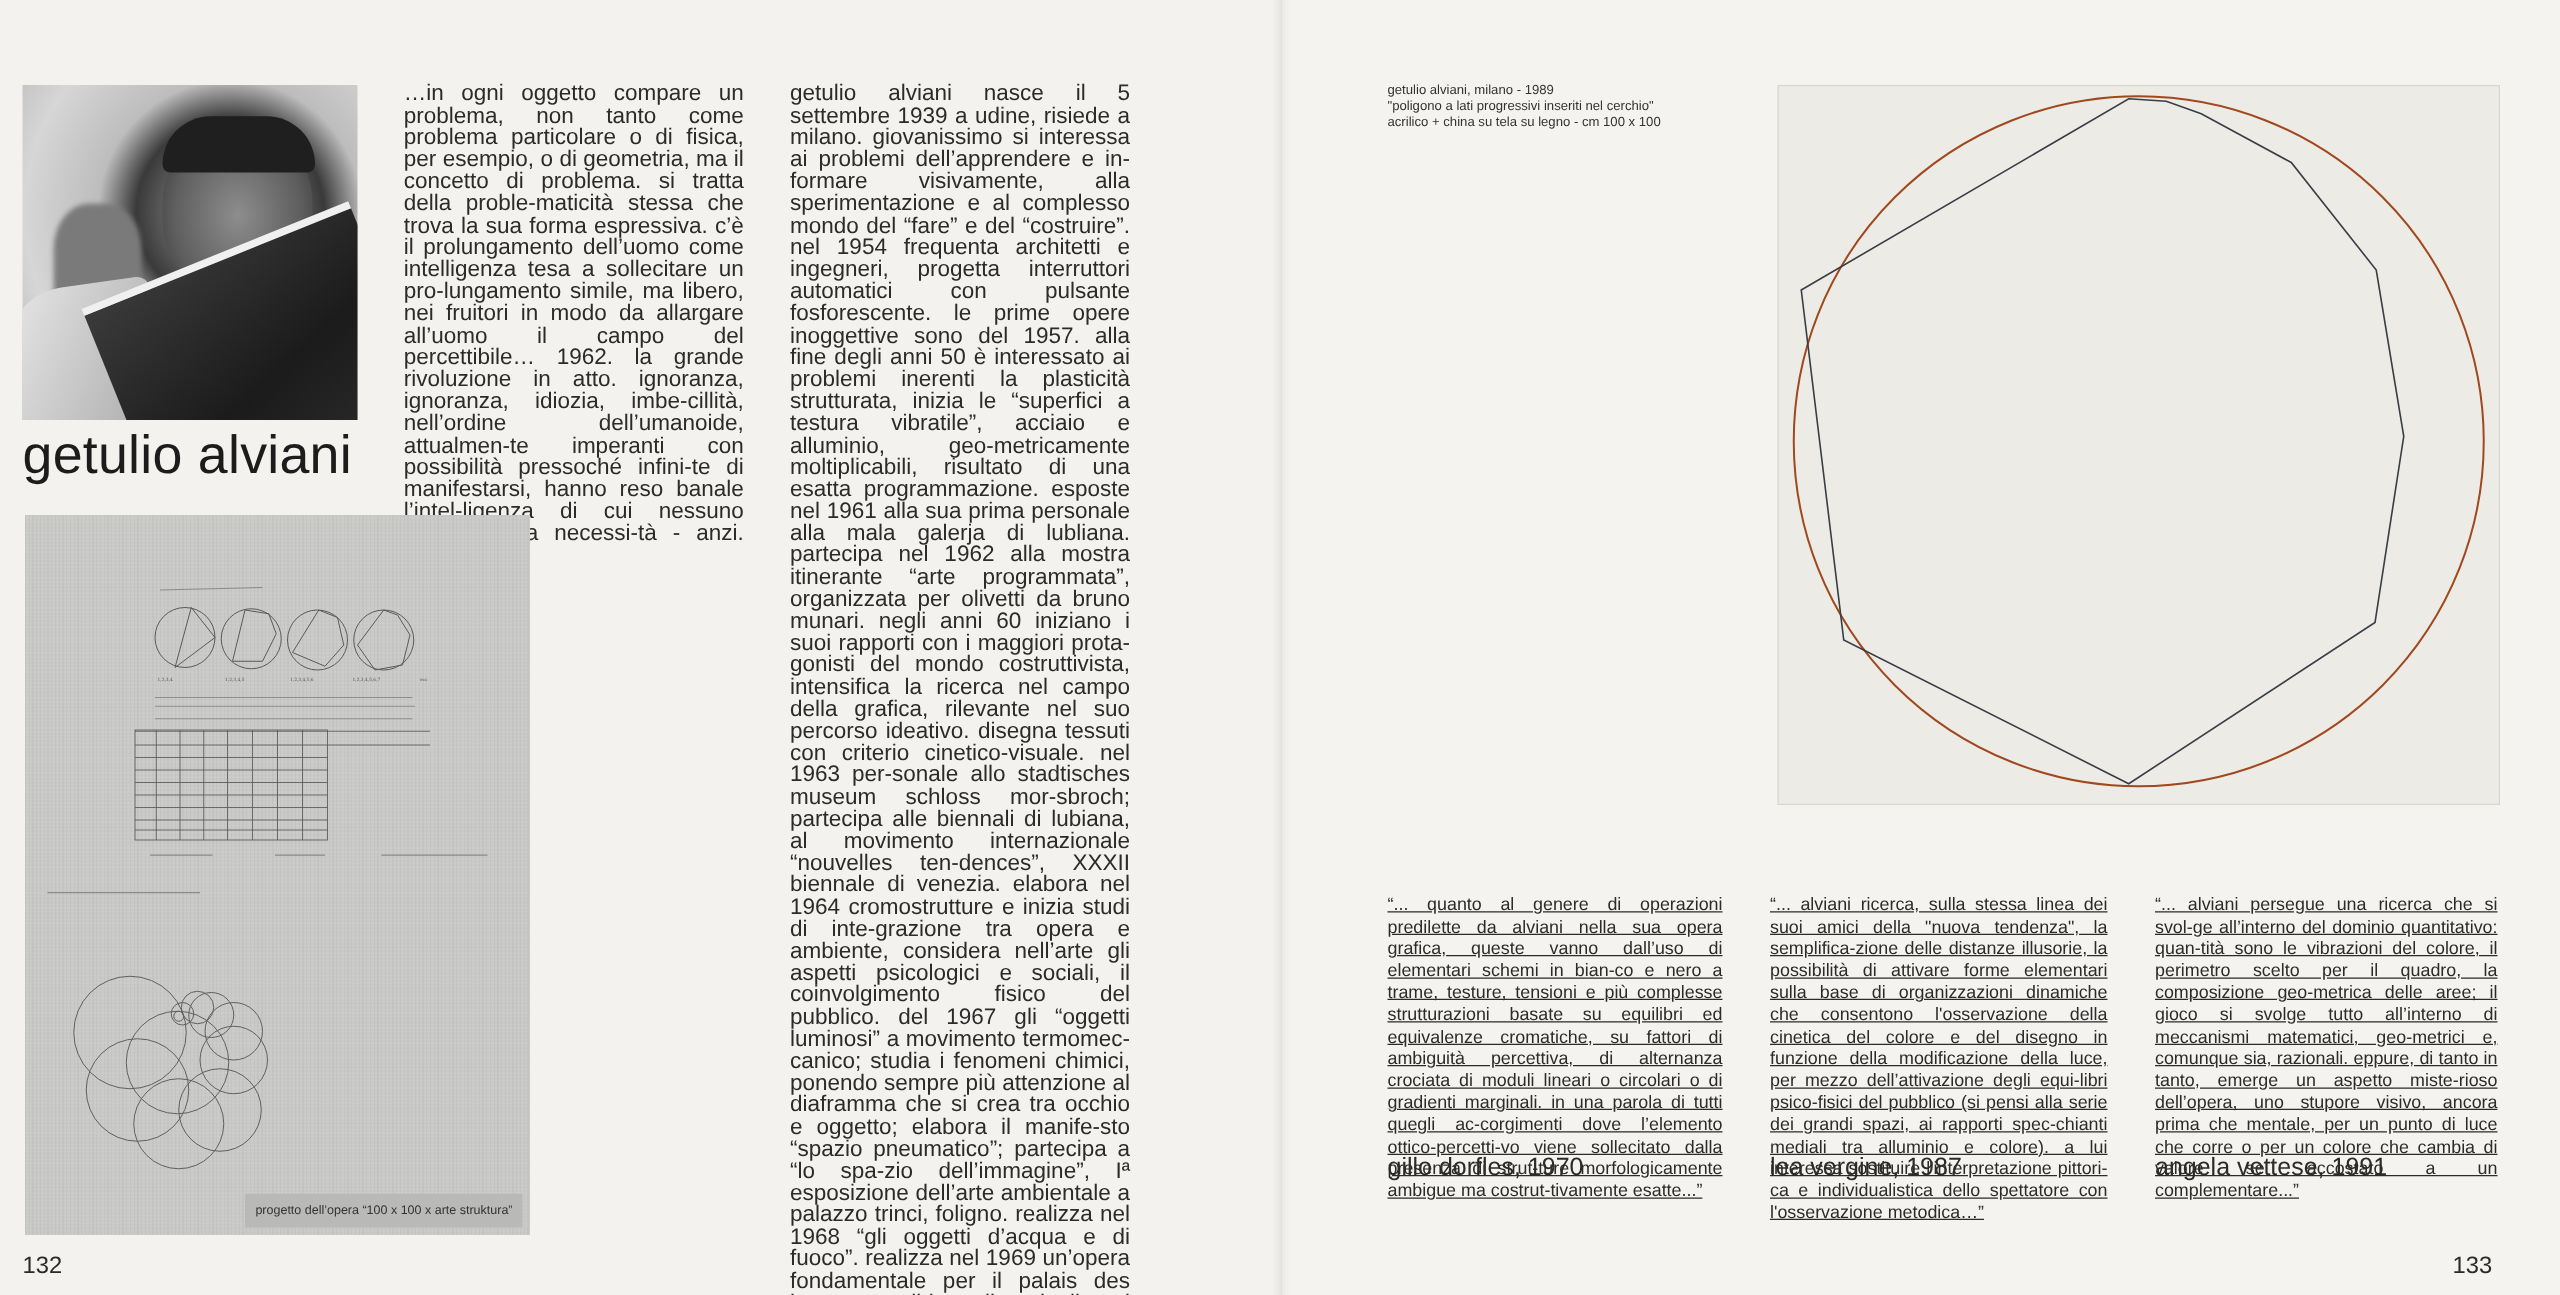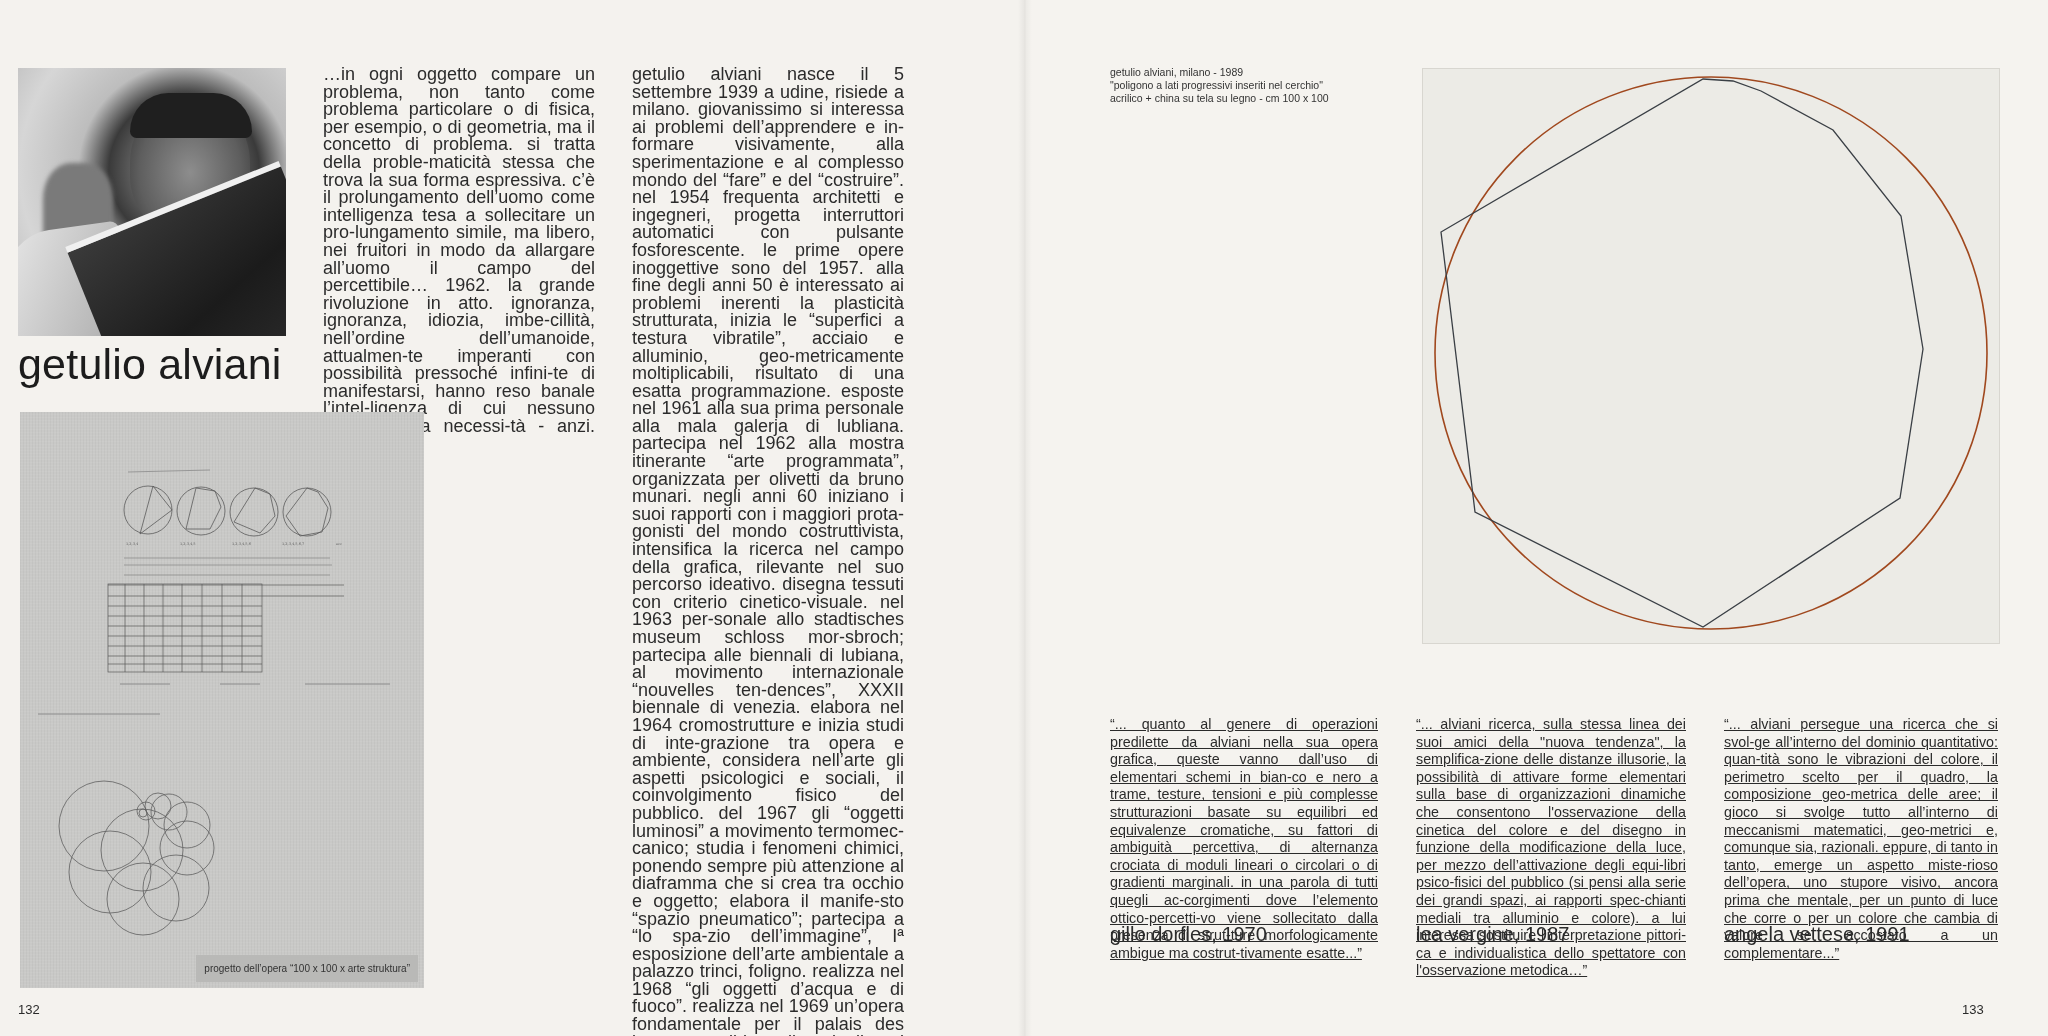--- a/index.html
+++ b/index.html
@@ -58,21 +58,21 @@
   .sketch {
     position: absolute; left: 20px; top: 412px; width: 404px; height: 576px;
     background: #c9c9c7;
     background-image: repeating-linear-gradient(0deg, rgba(255,255,255,0.05) 0 1px, transparent 1px 3px), repeating-linear-gradient(90deg, rgba(0,0,0,0.03) 0 1px, transparent 1px 3px);
   }
   .sketch svg { position: absolute; left: 0; top: 0; }
   .sketch-caption {
     position: absolute; right: 6px; bottom: 6px; padding: 8px 8px;
     background: #b9b9b7; font-size: 10px; color: #333;
   }
-  .page-number { position: absolute; top: 1002px; font-size: 13px; color: #2a2a2a; }
+  .page-number { position: absolute; top: 1002px; font-size: 19px; color: #2a2a2a; }
   .pn-left { left: 18px; }
   .pn-right { left: 1962px; }
   .artwork-caption {
     position: absolute; left: 1110px; top: 66px; font-size: 10.5px; line-height: 13px; color: #333;
   }
   .artwork-caption div { white-space: nowrap; }
   .artwork {
     position: absolute; left: 1422px; top: 68px; width: 576px; height: 574px;
     background: #ecebe6;
     border: 1px solid #d8d6d0;

